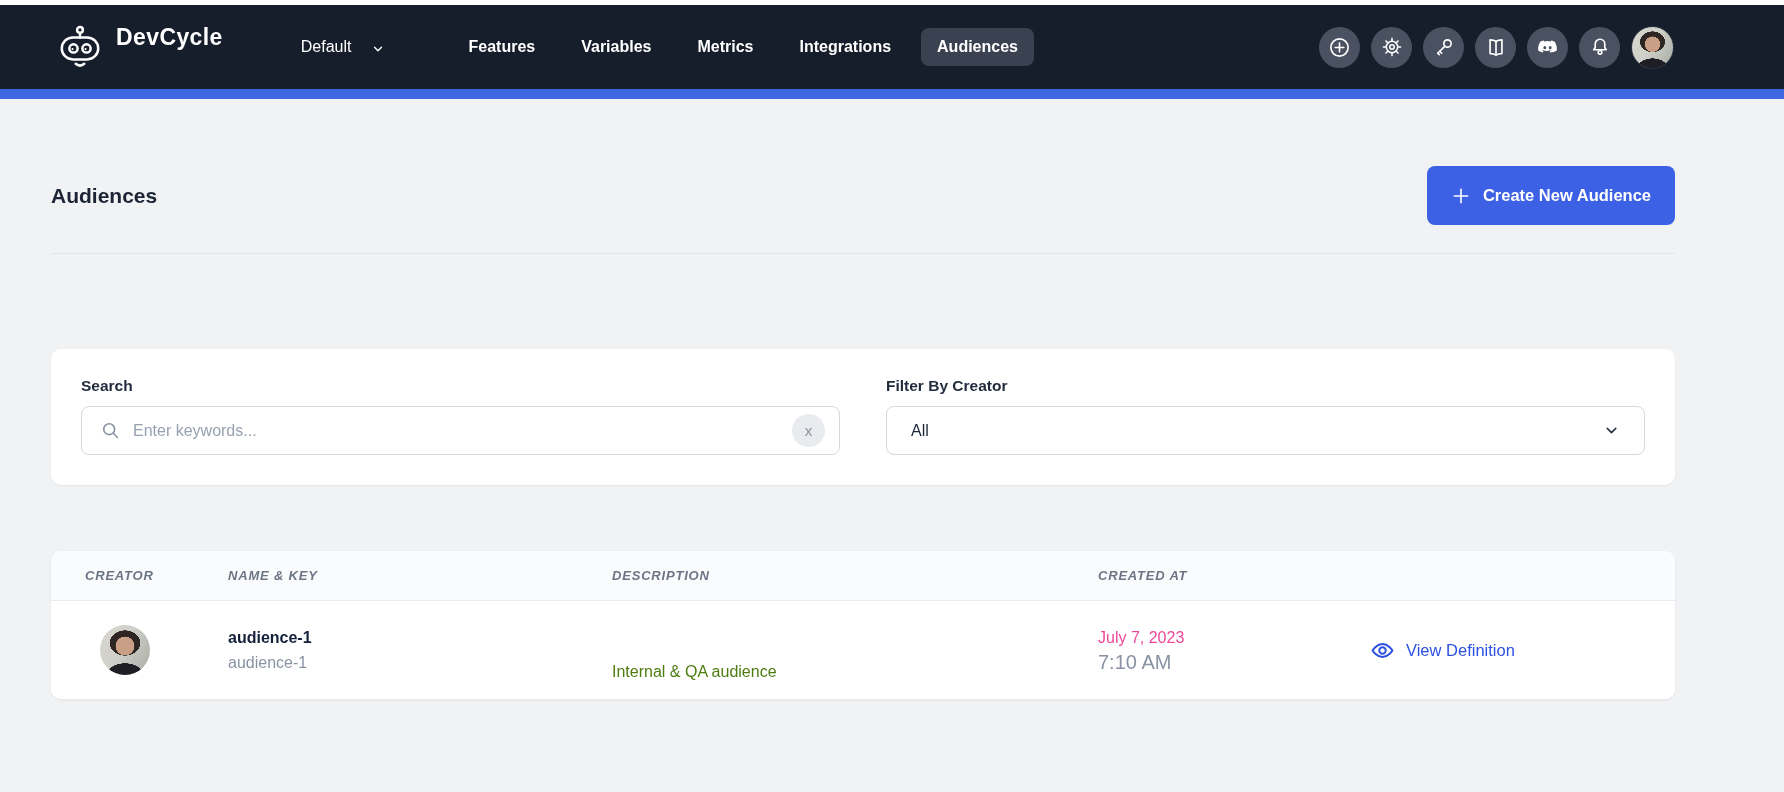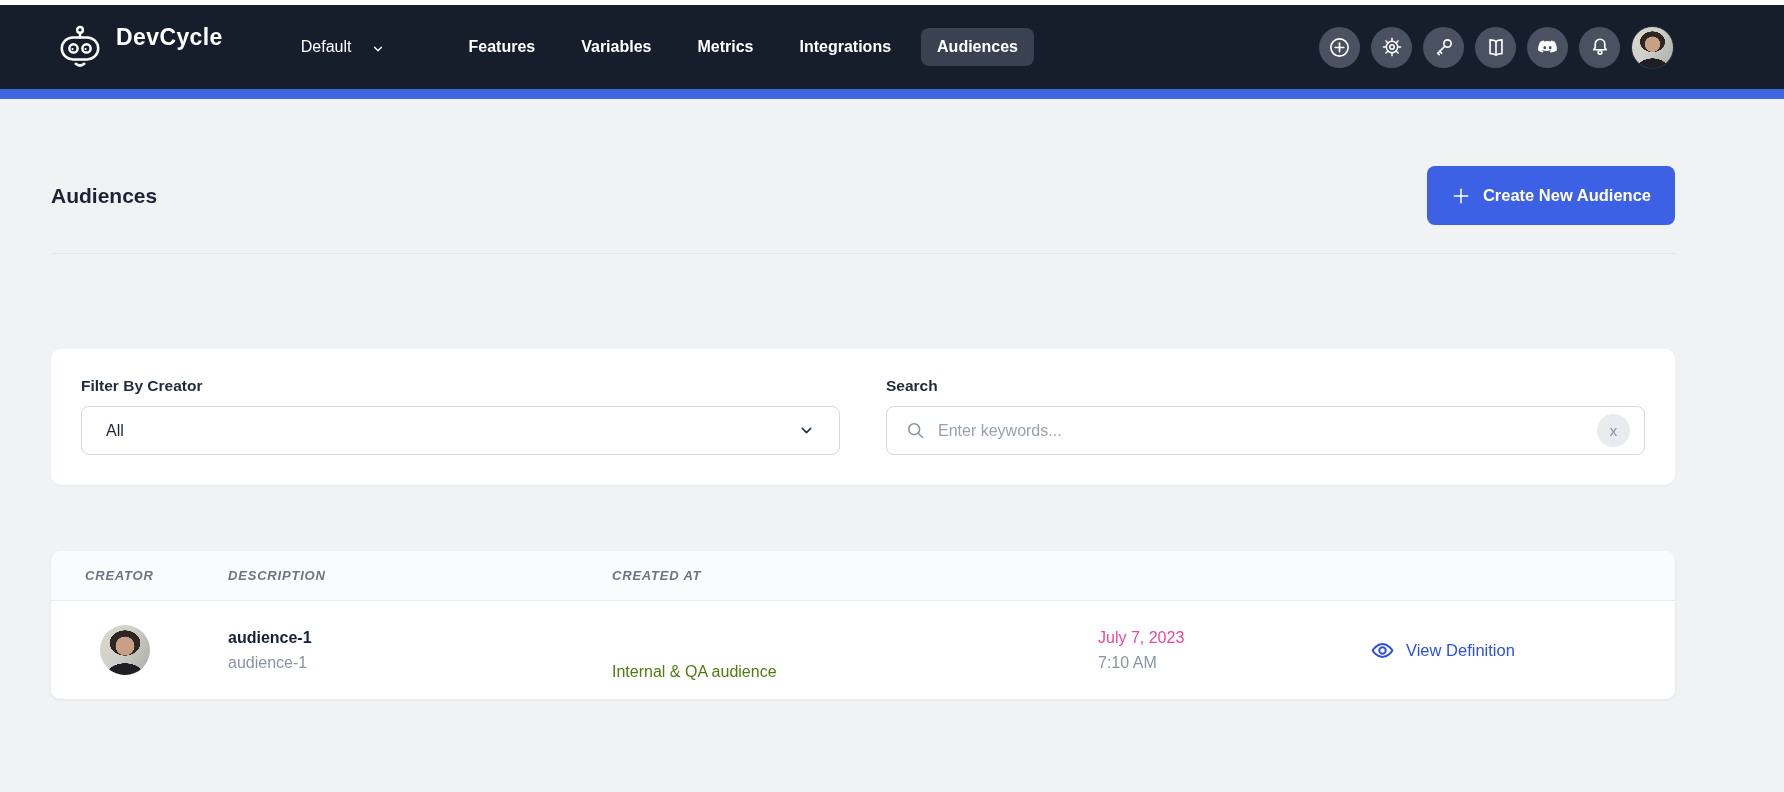--- a/index.html
+++ b/index.html
@@ -76,21 +76,21 @@
   .t-head { height:50px; background:#fafbfc; border-bottom:1px solid #e8eaed;font-style:italic; }
   .th { font-size:13px; font-weight:600; color:#6d7585; letter-spacing:.8px;
     text-transform:uppercase; }
   .th.first { padding-left:34px; }
   .t-row { height:98px; background:#fff; }
   .row-avatar { width:50px; height:50px; border-radius:50%; margin-left:49px; }
   .cell-name { font-size:16px; font-weight:700; color:#14203a; line-height:25px; }
   .cell-key { font-size:16px; color:#8a93a3; line-height:25px; }
   .cell-desc { font-size:16px; color:#4d7c0f;margin-top:44px; }
   .cell-date { font-size:16px; color:#ec4899; line-height:25px; }
-  .cell-time { font-size:16px; color:#8a93a3; line-height:25px; }
+  .cell-time { font-size:20px; color:#8a93a3; line-height:25px; }
   .view-link { display:flex; align-items:center; gap:11px; color:#2c51e0;
     font-size:16.5px; font-weight:500; cursor:pointer; text-decoration:none; }
 </style>
 </head>
 <body>
 
 <div class="top-strip"></div>
 
 <div class="navbar">
   <div class="brand">
@@ -180,44 +180,45 @@
             <line x1="4" y1="12" x2="20" y2="12"></line>
           </svg>
         <span>Create New Audience</span>
       </button>
     </div>
 
     <div class="divider"></div>
 
     <div class="filter-card">
       <div>
-        <div class="field-label">Filter By Creator</div>
-        <div class="select-box">
-          <span class="select-value">All</span>
-          <svg width="17" height="17" viewBox="0 0 24 24" fill="none" stroke="#2a3344" stroke-width="2.2" stroke-linecap="round" stroke-linejoin="round">
-              <path d="M6 9l6 6 6-6"></path>
-            </svg>
-        </div>
-      </div>
-      <div>
         <div class="field-label">Search</div>
         <div class="search-box">
           <svg width="21" height="21" viewBox="0 0 24 24" fill="none" stroke="#8a93a3" stroke-width="1.8" stroke-linecap="round">
               <circle cx="10.5" cy="10.5" r="6.2"></circle>
               <line x1="15.2" y1="15.2" x2="20" y2="20"></line>
             </svg>
           <input class="search-input" type="text" placeholder="Enter keywords..." style="">
           <button class="clear-btn">x</button>
         </div>
       </div>
+      <div>
+        <div class="field-label">Filter By Creator</div>
+        <div class="select-box">
+          <span class="select-value">All</span>
+          <svg width="17" height="17" viewBox="0 0 24 24" fill="none" stroke="#2a3344" stroke-width="2.2" stroke-linecap="round" stroke-linejoin="round">
+              <path d="M6 9l6 6 6-6"></path>
+            </svg>
+        </div>
+      </div>
     </div>
 
     <div class="table-card">
       <div class="t-grid t-head">
         <div class="th first">Creator</div>
+        <div class="th">Name &amp; Key</div>
         <div class="th">Description</div>
         <div class="th">Created At</div>
         <div class="th"></div>
       </div>
 
       <div class="t-grid t-row">
         <div>
           <div class="row-avatar avatar-photo"></div>
         </div>
         <div>

